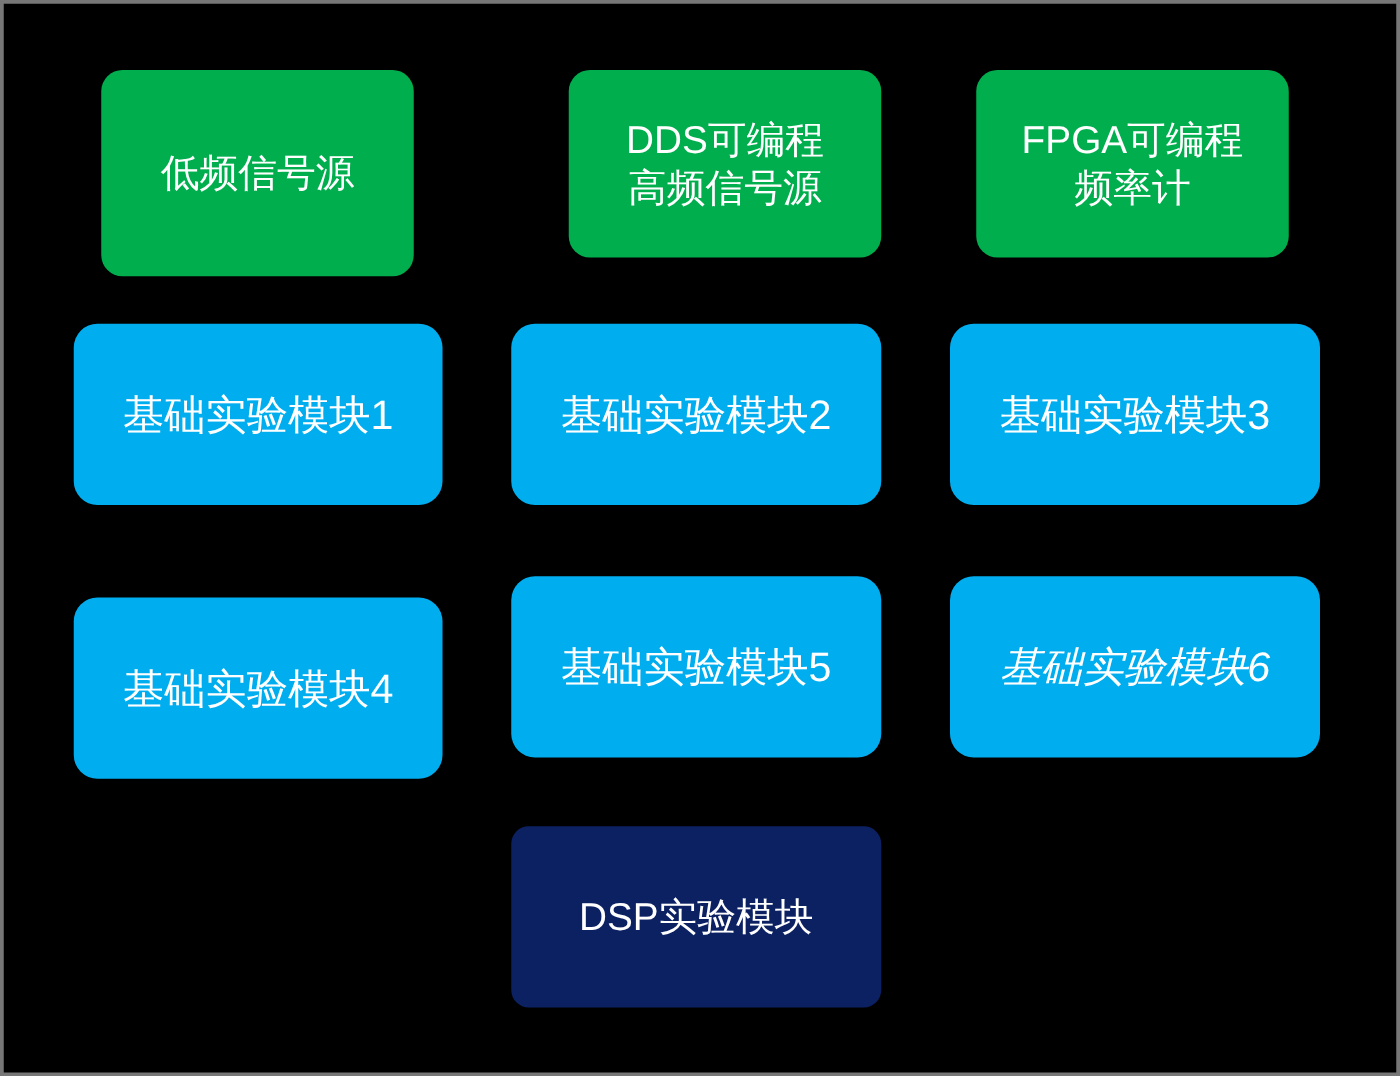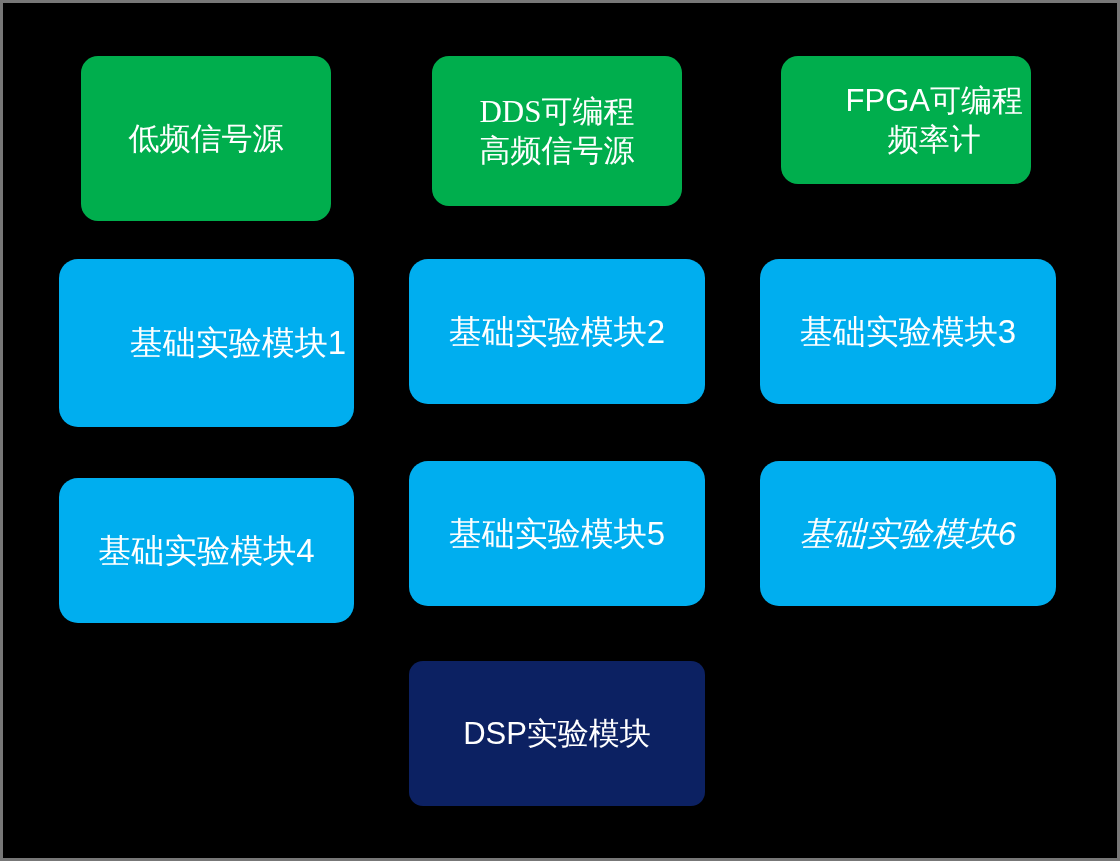--- a/index.html
+++ b/index.html
@@ -59,30 +59,30 @@
 </style>
 </head>
 <body>
 
 <div id="canvas">
   <div id="stage">
 
     <div class="node node-green" style="left:78px; top:53px; width:250px; height:165px;">
       <span class="label">低频信号源</span>
     </div>
-    <div class="node node-green" style="left:429px; top:53px; width:250px; height:150px;font-family:Liberation Serif, serif;">
+    <div class="node node-green" style="left:452px; top:53px; width:250px; height:150px;">
       <span class="label">DDS可编程
 高频信号源</span>
     </div>
-    <div class="node node-green" style="left:778px; top:53px; width:250px; height:128px;justify-content:flex-end;">
+    <div class="node node-green" style="left:778px; top:53px; width:250px; height:150px;">
       <span class="label">FPGA可编程
 频率计</span>
     </div>
 
-    <div class="node node-blue" style="left:56px; top:256px; width:295px; height:168px;justify-content:flex-end;">
+    <div class="node node-blue" style="left:56px; top:256px; width:295px; height:145px;">
       <span class="label">基础实验模块1</span>
     </div>
     <div class="node node-blue" style="left:406px; top:256px; width:296px; height:145px;">
       <span class="label">基础实验模块2</span>
     </div>
     <div class="node node-blue" style="left:757px; top:256px; width:296px; height:145px;">
       <span class="label">基础实验模块3</span>
     </div>
 
     <div class="node node-blue" style="left:56px; top:475px; width:295px; height:145px;">

